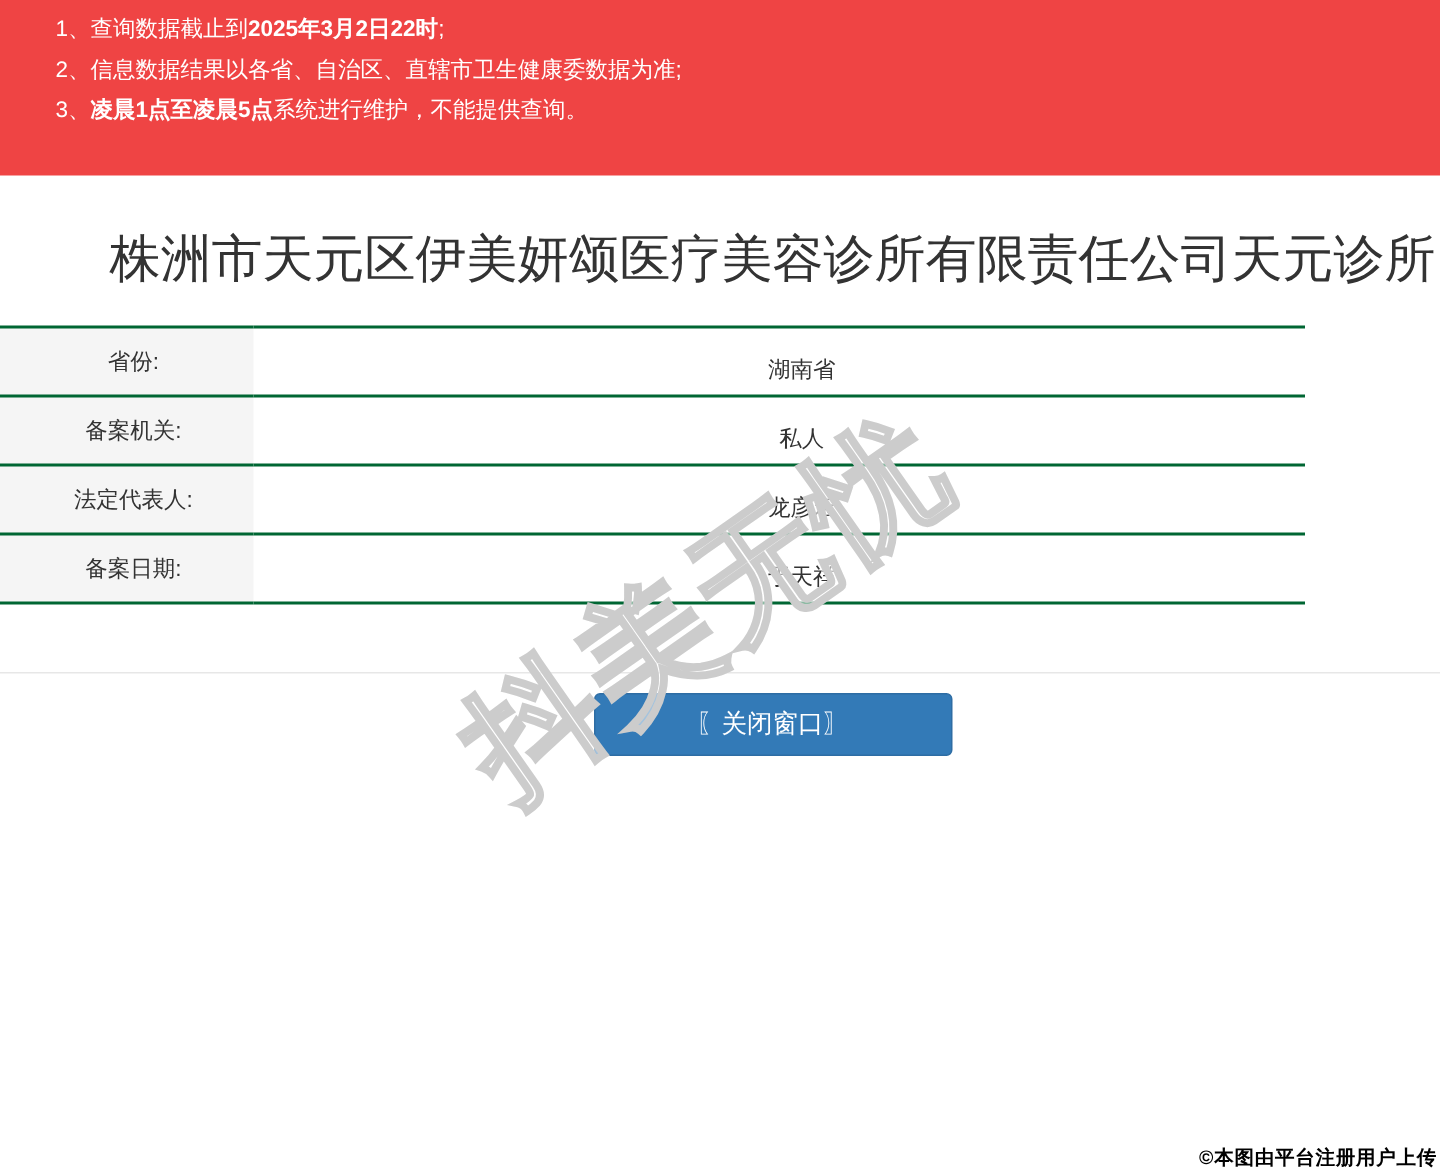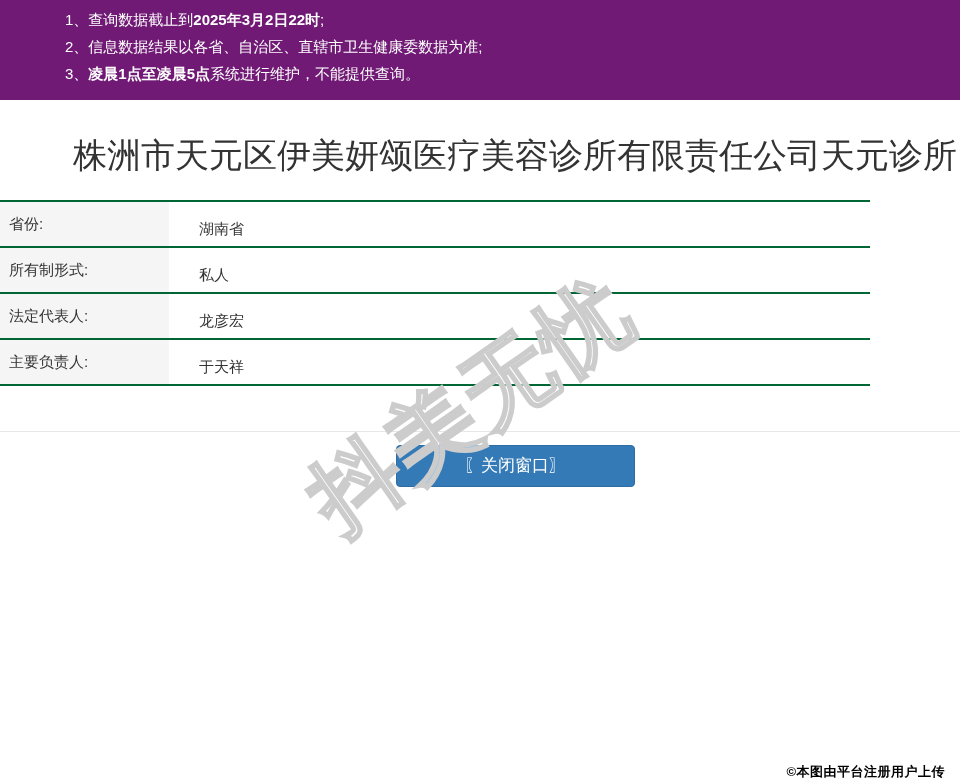--- a/index.html
+++ b/index.html
@@ -1,53 +1,53 @@
 <!DOCTYPE html>
 <html><head>
 <meta charset="utf-8">
 <style>
   html,body { margin:0; padding:0; background:#fff; }
   body { font-family:"Liberation Sans", sans-serif; }
   #app { position:relative; width:960px; height:780px; overflow:hidden; background:#fff; }
 
   
-  .notice-bar { background:#701a75; height:100px; box-sizing:border-box; padding:6px 10px 0 65px; }
+  .notice-bar { background:#ef4444; height:117px; box-sizing:border-box; padding:6px 10px 0 37px; }
   .notice { color:#ffffff; font-size:15px; line-height:27px; white-space:nowrap; }
   .notice b { font-weight:700; }
 
   
   .inner { width:1030px; }
 
   
   .page-title { margin:0; padding:33px 0 21px; font-size:34px; font-weight:400;
                 color:#333; text-align:center; white-space:nowrap; }
 
   
-  .info-table { width:870px; border-collapse:collapse; border-top:2px solid #006633; }
+  .info-table { width:870px; border-collapse:collapse; border-top:2px solid #006633;text-align:center; }
   .info-table tr { height:46px; }
   .info-table td { border-bottom:2px solid #006633; font-size:15px; color:#333;
                    vertical-align:middle; }
   .info-table td.lbl { width:160px; background:#f5f5f5; padding:0 0 0 9px; }
   .info-table td.val { padding:10px 0 0 30px; }
 
   
   .watermark { position:absolute; left:288px; top:346px; z-index:9;
                font-size:88px; font-weight:700; letter-spacing:4px; white-space:nowrap;
                color:rgba(255,255,255,0.55);
                -webkit-text-stroke:2.5px #cccccc;
                transform:rotate(-35deg); transform-origin:center center;
                pointer-events:none; font-family:"DejaVu Sans", sans-serif; }
 
   
   .bottom-divider { border:0; border-top:1px solid #e7e7e7; margin:45px 0 0; width:1030px; }
   .close-btn { display:block; margin:13px auto 0; width:239px; height:42px;
                background:#337ab7; border:1px solid #2e6da4; border-radius:4px;
                color:#fff; font-size:17px; line-height:38px; text-align:center; cursor:pointer;
                font-family:"Liberation Sans", sans-serif; }
-  .copyright { position:absolute; right:15px; top:763px; z-index:10;
+  .copyright { position:absolute; right:2px; top:763px; z-index:10;
                font-size:13px; font-weight:700; color:#000; letter-spacing:0.5px;
                text-shadow:-1px -1px 0 #fff, 1px -1px 0 #fff, -1px 1px 0 #fff, 1px 1px 0 #fff,
                            0 -1px 0 #fff, 0 1px 0 #fff, -1px 0 0 #fff, 1px 0 0 #fff; }
 </style>
 </head>
 <body>
 
 <div id="app">
 
   <div class="notice-bar">
@@ -59,29 +59,29 @@
   <div class="inner">
     <h1 class="page-title">株洲市天元区伊美妍颂医疗美容诊所有限责任公司天元诊所</h1>
 
     <table class="info-table">
       <tbody>
         <tr>
           <td class="lbl">省份:</td>
           <td class="val">湖南省</td>
         </tr>
         <tr>
-          <td class="lbl">所有制形式:</td>
+          <td class="lbl">备案机关:</td>
           <td class="val">私人</td>
         </tr>
         <tr>
           <td class="lbl">法定代表人:</td>
           <td class="val">龙彦宏</td>
         </tr>
         <tr>
-          <td class="lbl">主要负责人:</td>
+          <td class="lbl">备案日期:</td>
           <td class="val">于天祥</td>
         </tr>
       </tbody>
     </table>
 
     <hr class="bottom-divider">
 
     <button class="close-btn">〖关闭窗口〗</button>
   </div>
 

